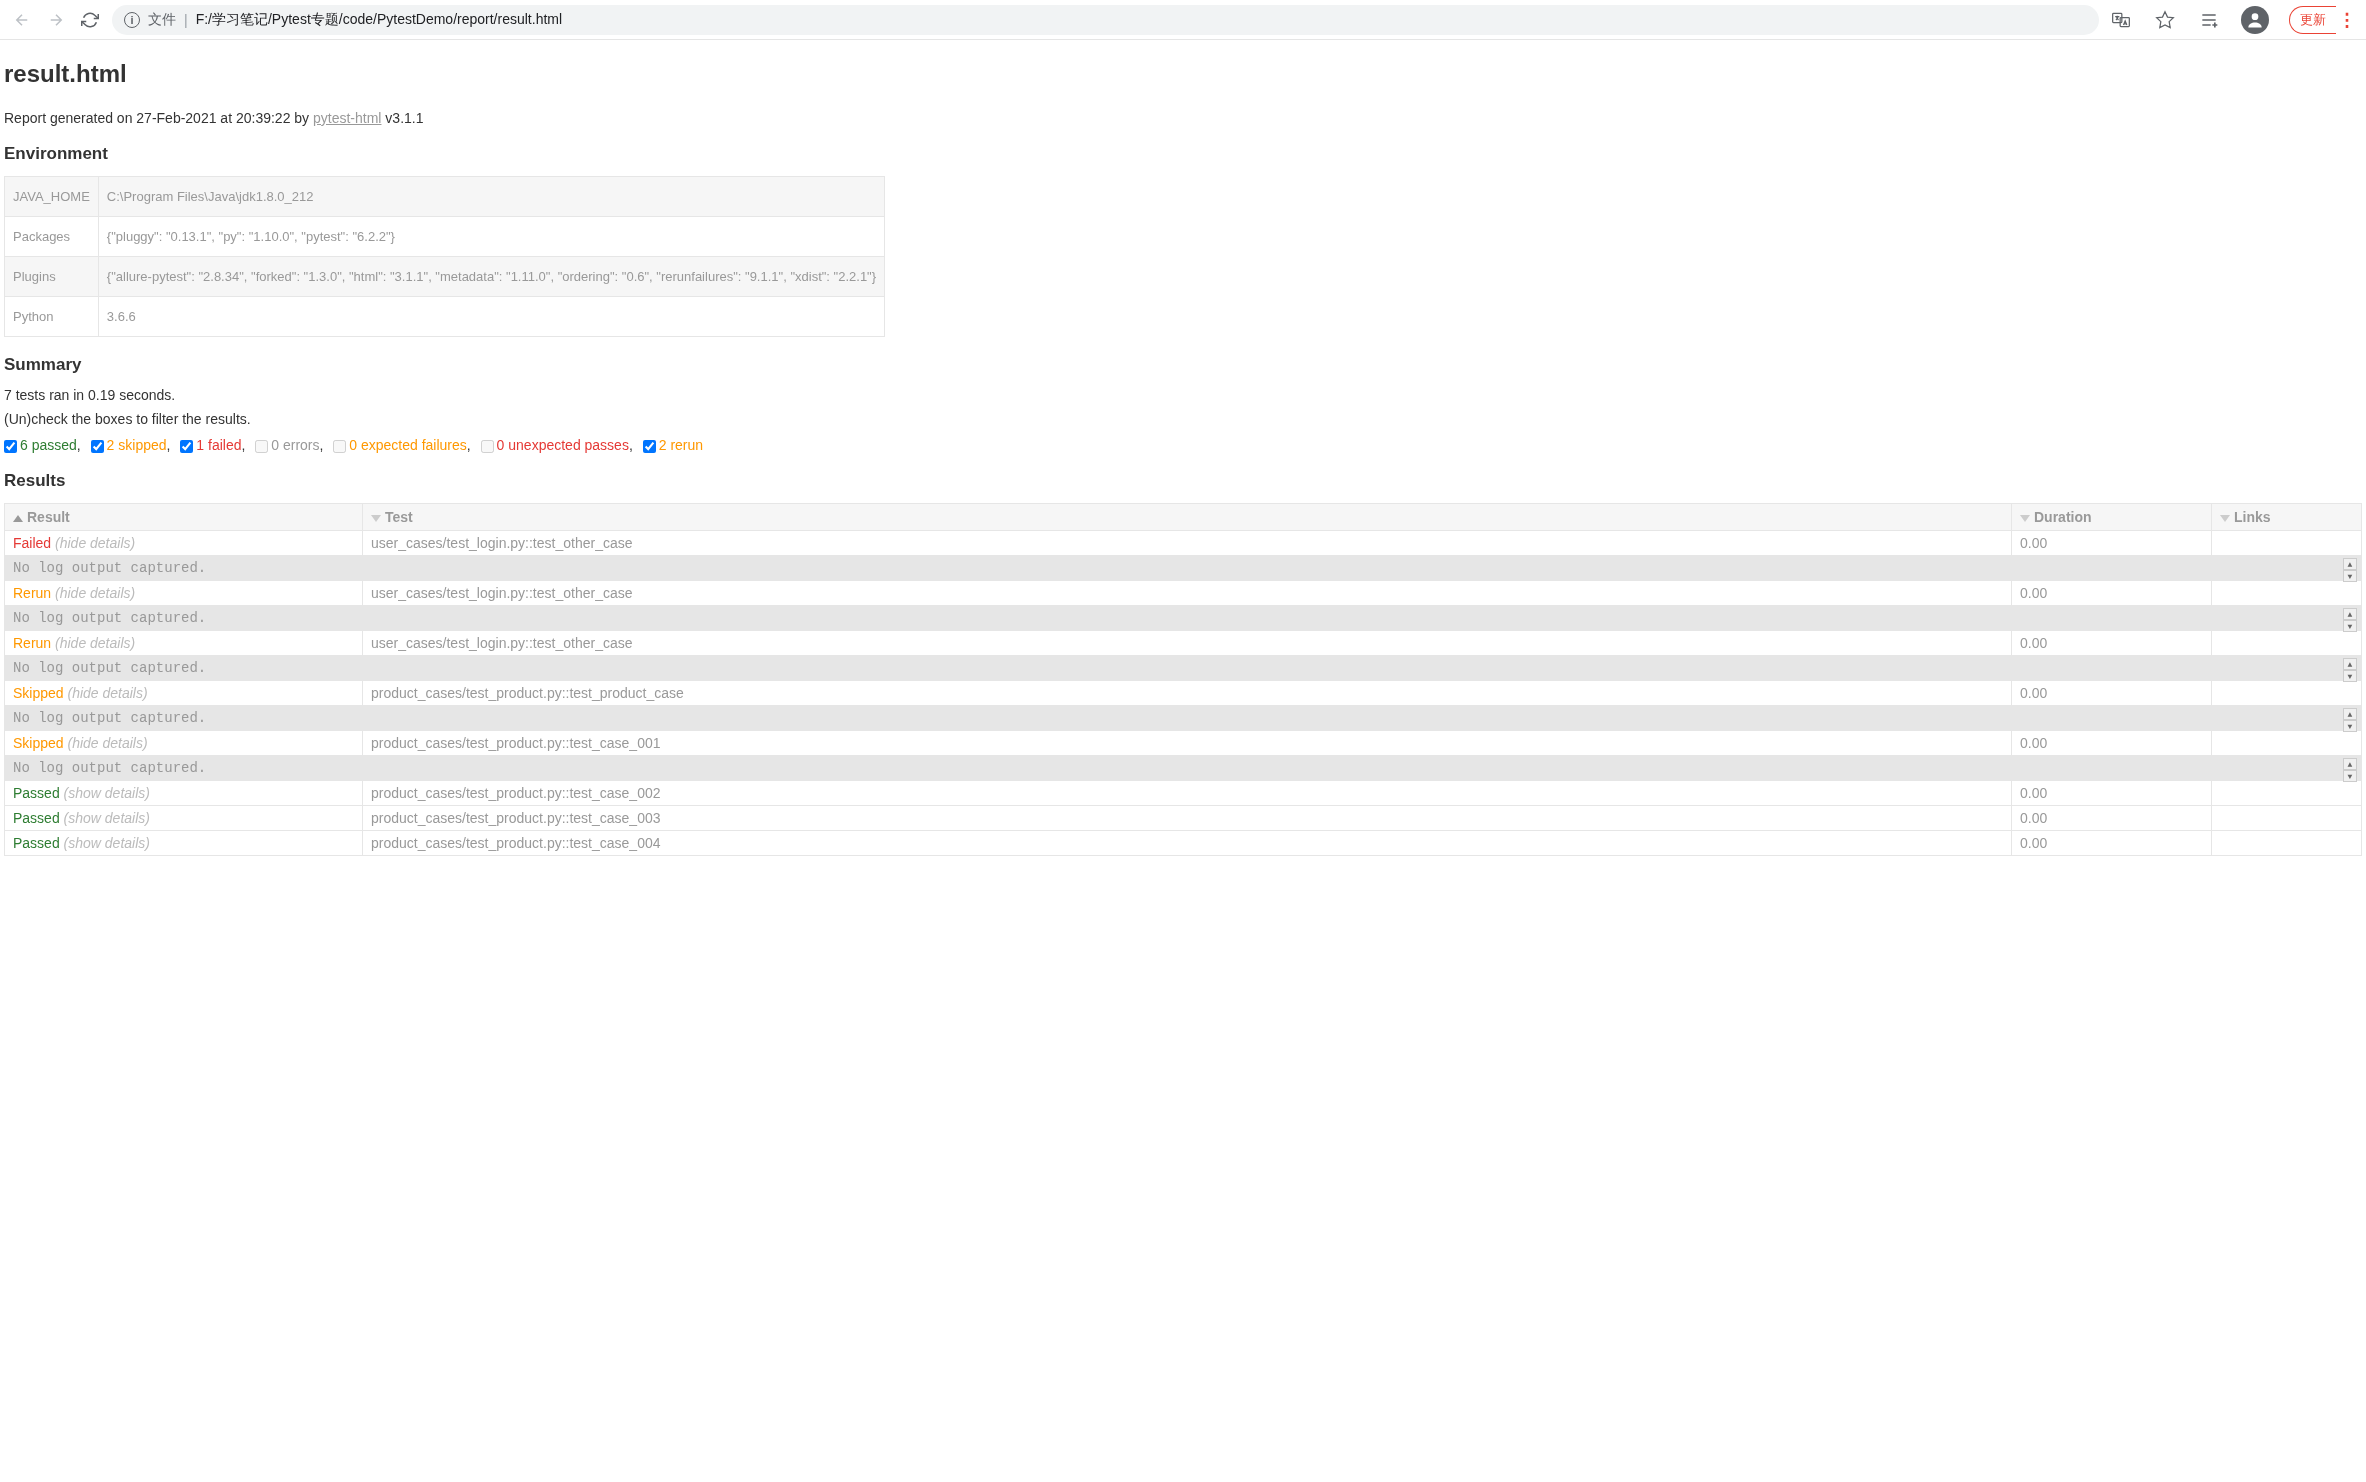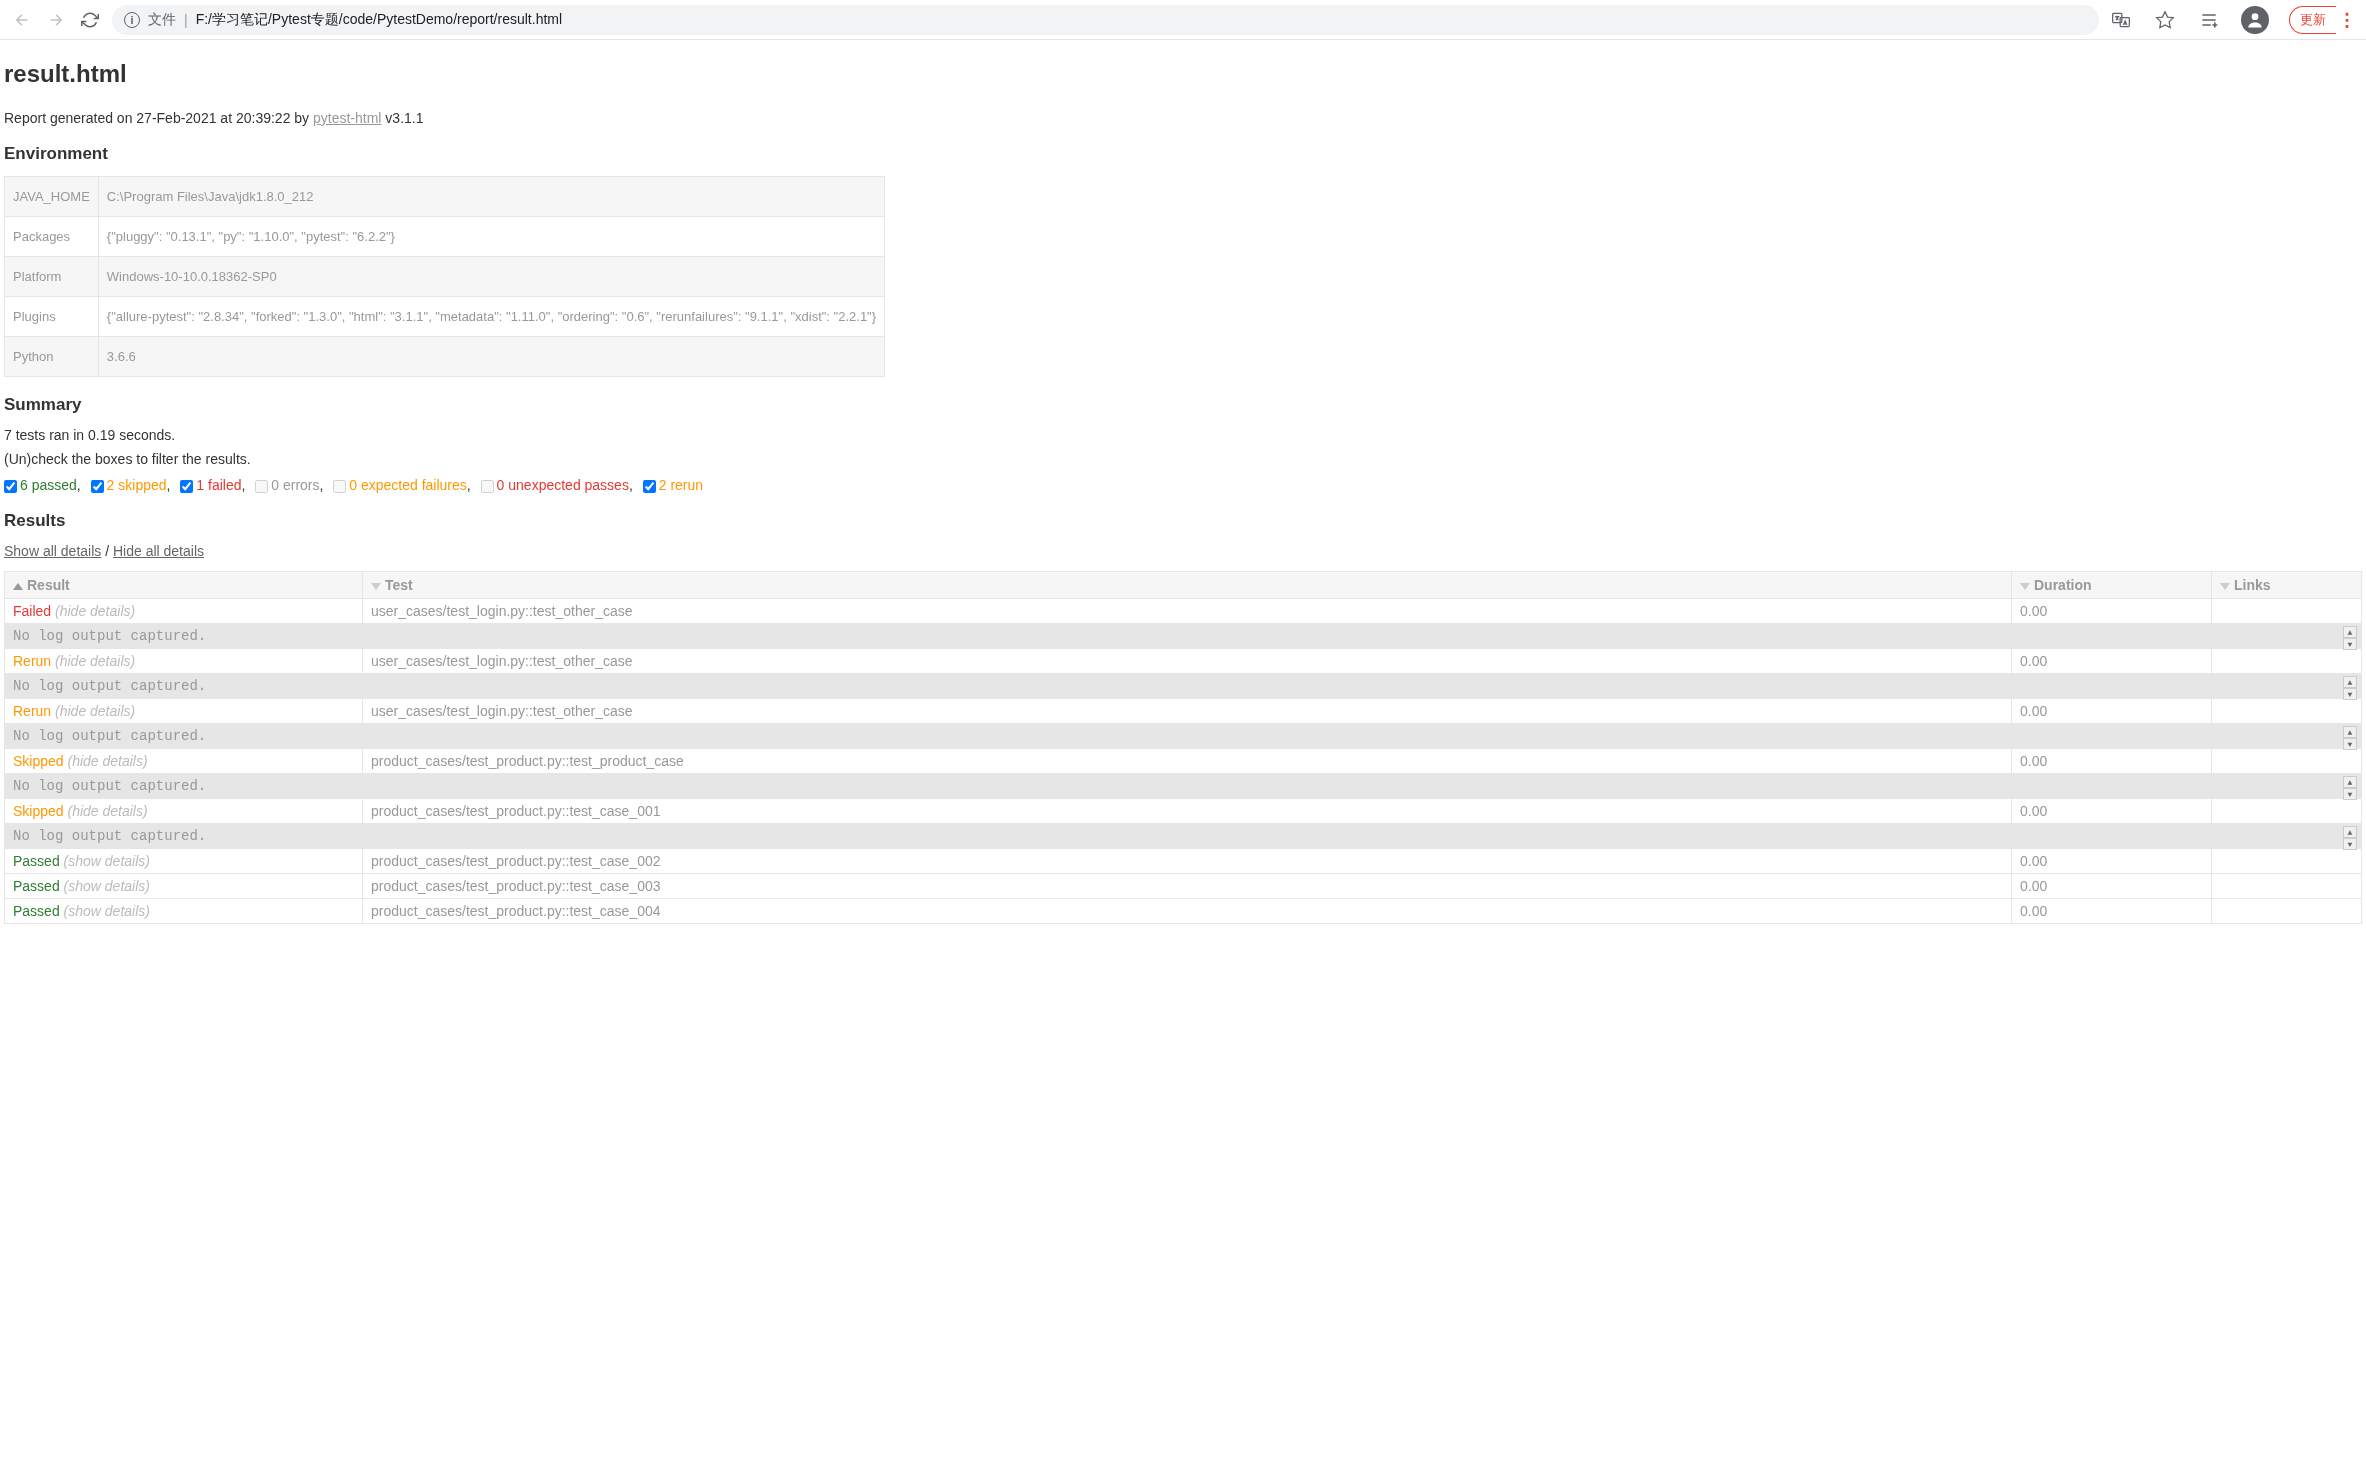--- a/index.html
+++ b/index.html
@@ -133,24 +133,20 @@
     <tbody id="env-body">
         <tr>
           <td>JAVA_HOME</td>
           <td>C:\Program Files\Java\jdk1.8.0_212</td>
         </tr>
         <tr>
           <td>Packages</td>
           <td>{"pluggy": "0.13.1", "py": "1.10.0", "pytest": "6.2.2"}</td>
         </tr>
         <tr>
-          <td>Platform</td>
-          <td>Windows-10-10.0.18362-SP0</td>
-        </tr>
-        <tr>
           <td>Plugins</td>
           <td>{"allure-pytest": "2.8.34", "forked": "1.3.0", "html": "3.1.1", "metadata": "1.11.0", "ordering": "0.6", "rerunfailures": "9.1.1", "xdist": "2.2.1"}</td>
         </tr>
         <tr>
           <td>Python</td>
           <td>3.6.6</td>
         </tr>
       </tbody>
   </table>
 
@@ -162,23 +158,20 @@
     <span class="filter-item"><input type="checkbox" checked="" style=""><span class="passed">6 passed</span>,</span>
     <span class="filter-item"><input type="checkbox" checked="" style=""><span class="skipped">2 skipped</span>,</span>
     <span class="filter-item"><input type="checkbox" checked="" style=""><span class="failed">1 failed</span>,</span>
     <span class="filter-item"><input type="checkbox" disabled="" style=""><span class="disabled-filter">0 errors</span>,</span>
     <span class="filter-item"><input type="checkbox" disabled="" style=""><span class="xfailed disabled-filter" style="color:#ff9800">0 expected failures</span>,</span>
     <span class="filter-item"><input type="checkbox" disabled="" style=""><span class="xpassed disabled-filter" style="color:#e53935">0 unexpected passes</span>,</span>
     <span class="filter-item"><input type="checkbox" checked="" style=""><span class="rerun">2 rerun</span></span>
   </div>
 
   <h2>Results</h2>
-  <p class="results-links">
-    <a href="#">Show all details</a> / <a href="#">Hide all details</a>
-  </p>
 
   <table class="results">
     <thead>
       <tr>
         <th class="col-result"><span class="sort-icon sort-asc"></span><span>Result</span></th>
         <th class="col-test"><span class="sort-icon sort-neutral"></span><span>Test</span></th>
         <th class="col-duration"><span class="sort-icon sort-neutral"></span><span>Duration</span></th>
         <th class="col-links"><span class="sort-icon sort-neutral"></span><span>Links</span></th>
       </tr>
     </thead>

